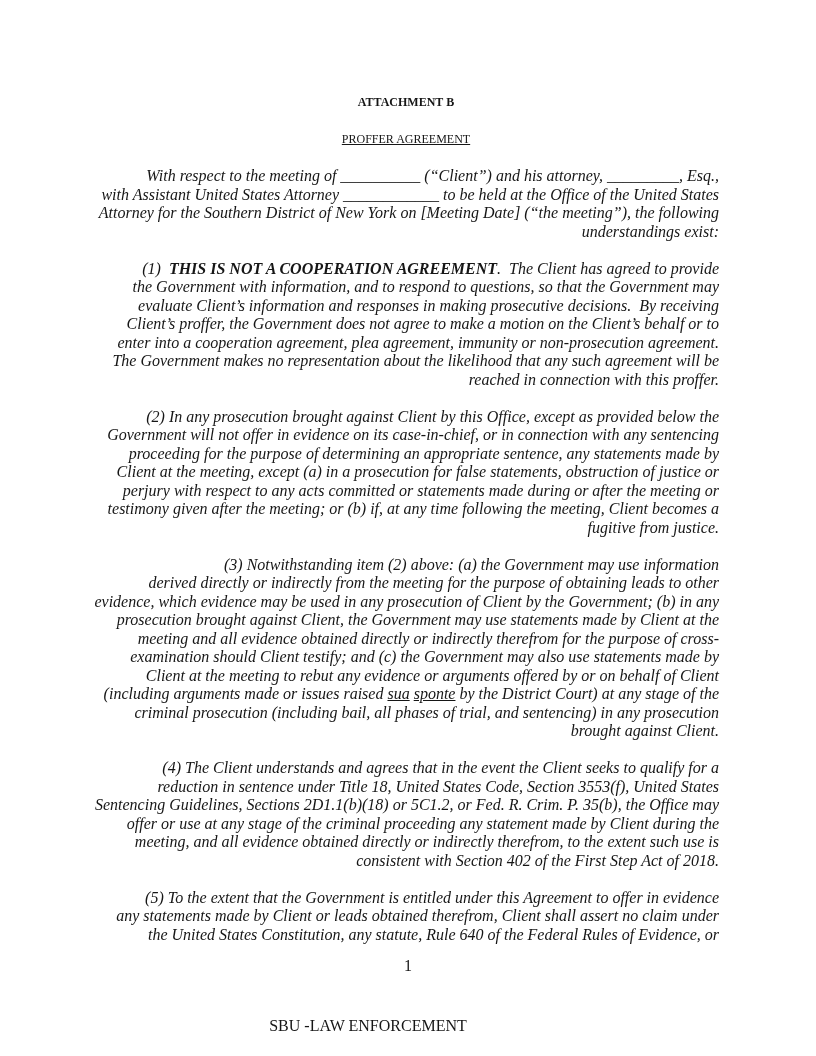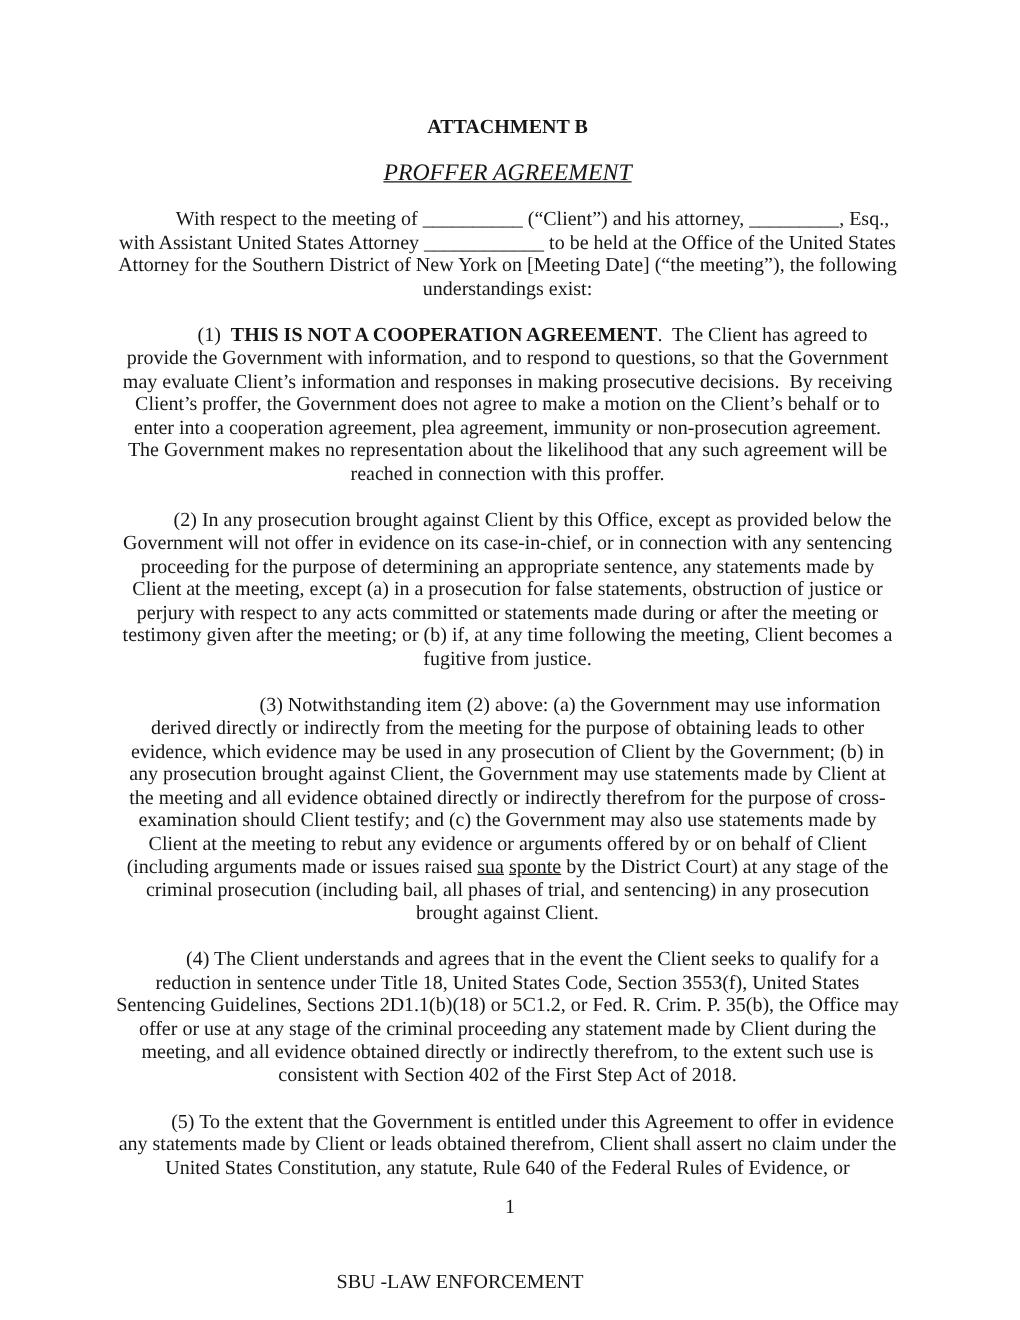--- a/index.html
+++ b/index.html
@@ -15,42 +15,42 @@
     background: #ffffff;
     font-family: "Liberation Serif", "DejaVu Serif", serif;
     font-size: 16px;
     line-height: 18.5px;
     color: #161616;
     padding: 93px 97px 0 93px;
     overflow: hidden;
   }
   .doc-title {
     margin: 0 0 18.5px 0;
-    font-size: 16px;
+    font-size: 12px;
     font-weight: bold;
     text-align: center;
   }
   .doc-subtitle {
     margin: 0;
-    font-size: 19px;
+    font-size: 12px;
     font-weight: normal;
     text-align: center;
-    font-style: italic;
   }
   .underline {
     text-decoration: underline;
   }
   .bold {
     font-weight: bold;
   }
   .para {
     margin: 18.5px 0 0 0;
     text-indent: 40px;
     white-space: pre-wrap;
-    text-align: center;
+    text-align: right;
+    font-style: italic;
   }
   .para-deep-indent {
     text-indent: 100px;
   }
   .page-number {
     position: absolute;
     top: 957px;
     left: 0;
     width: 816px;
     text-align: center;

